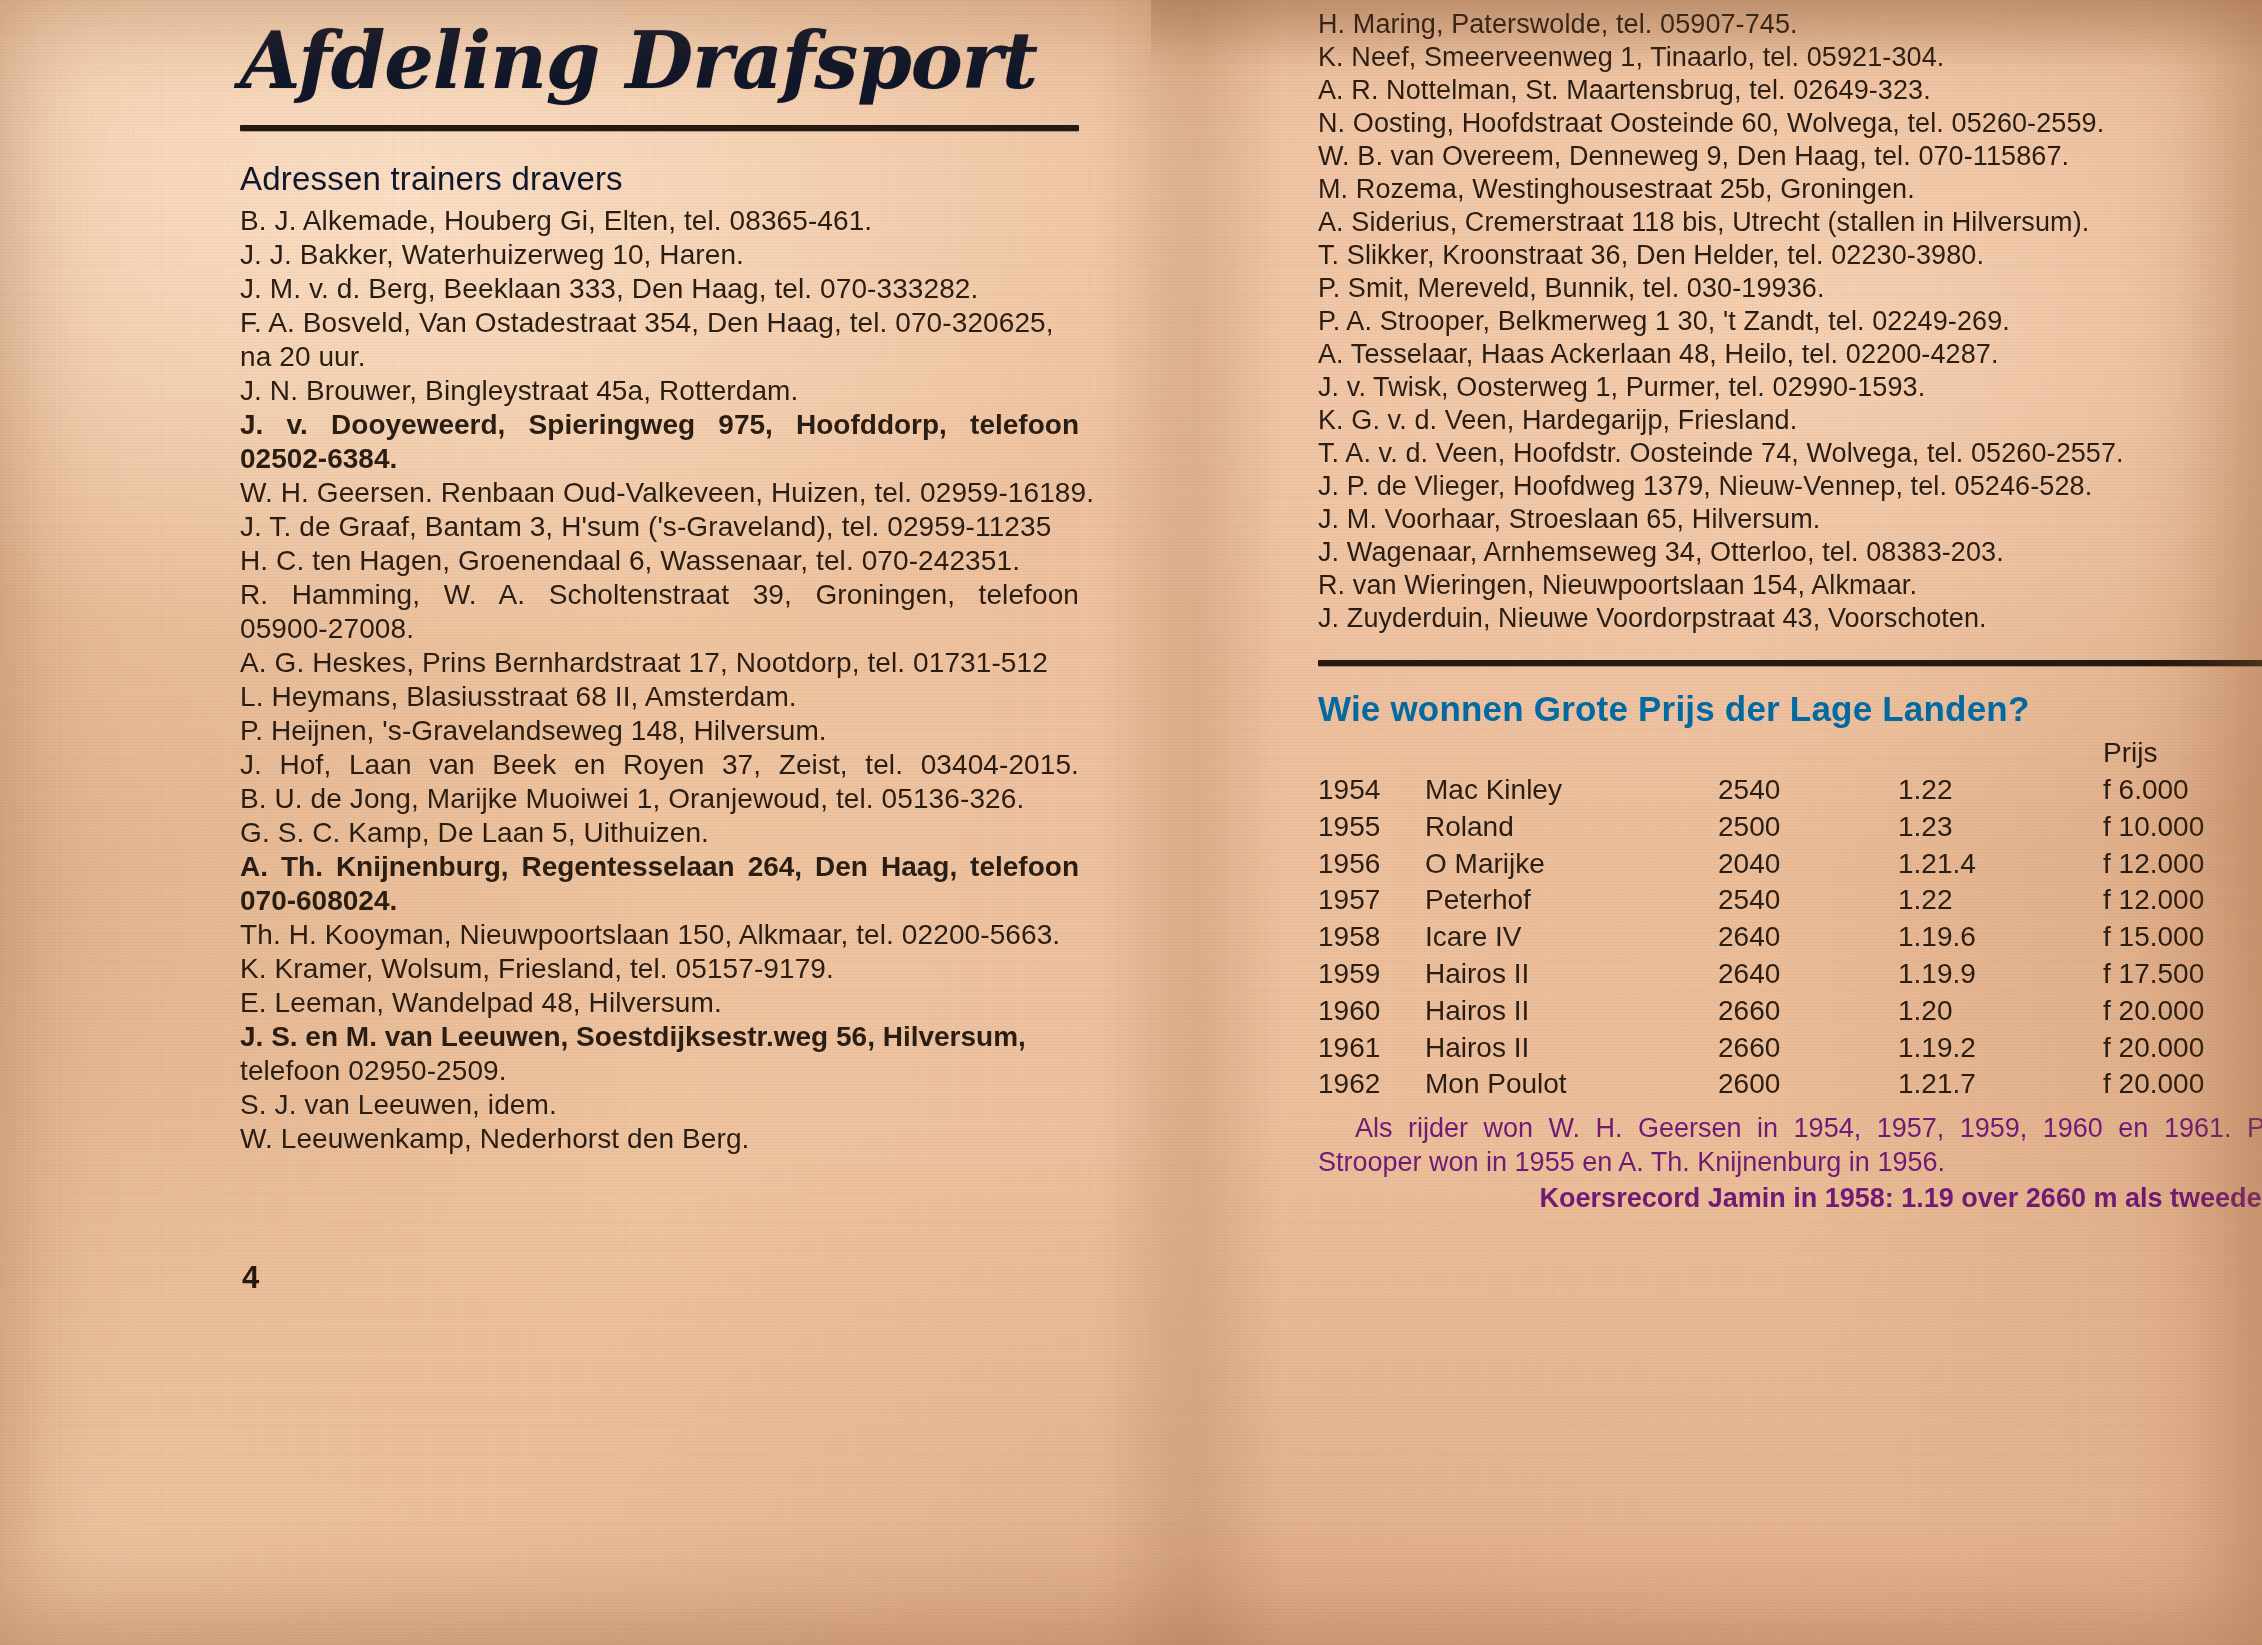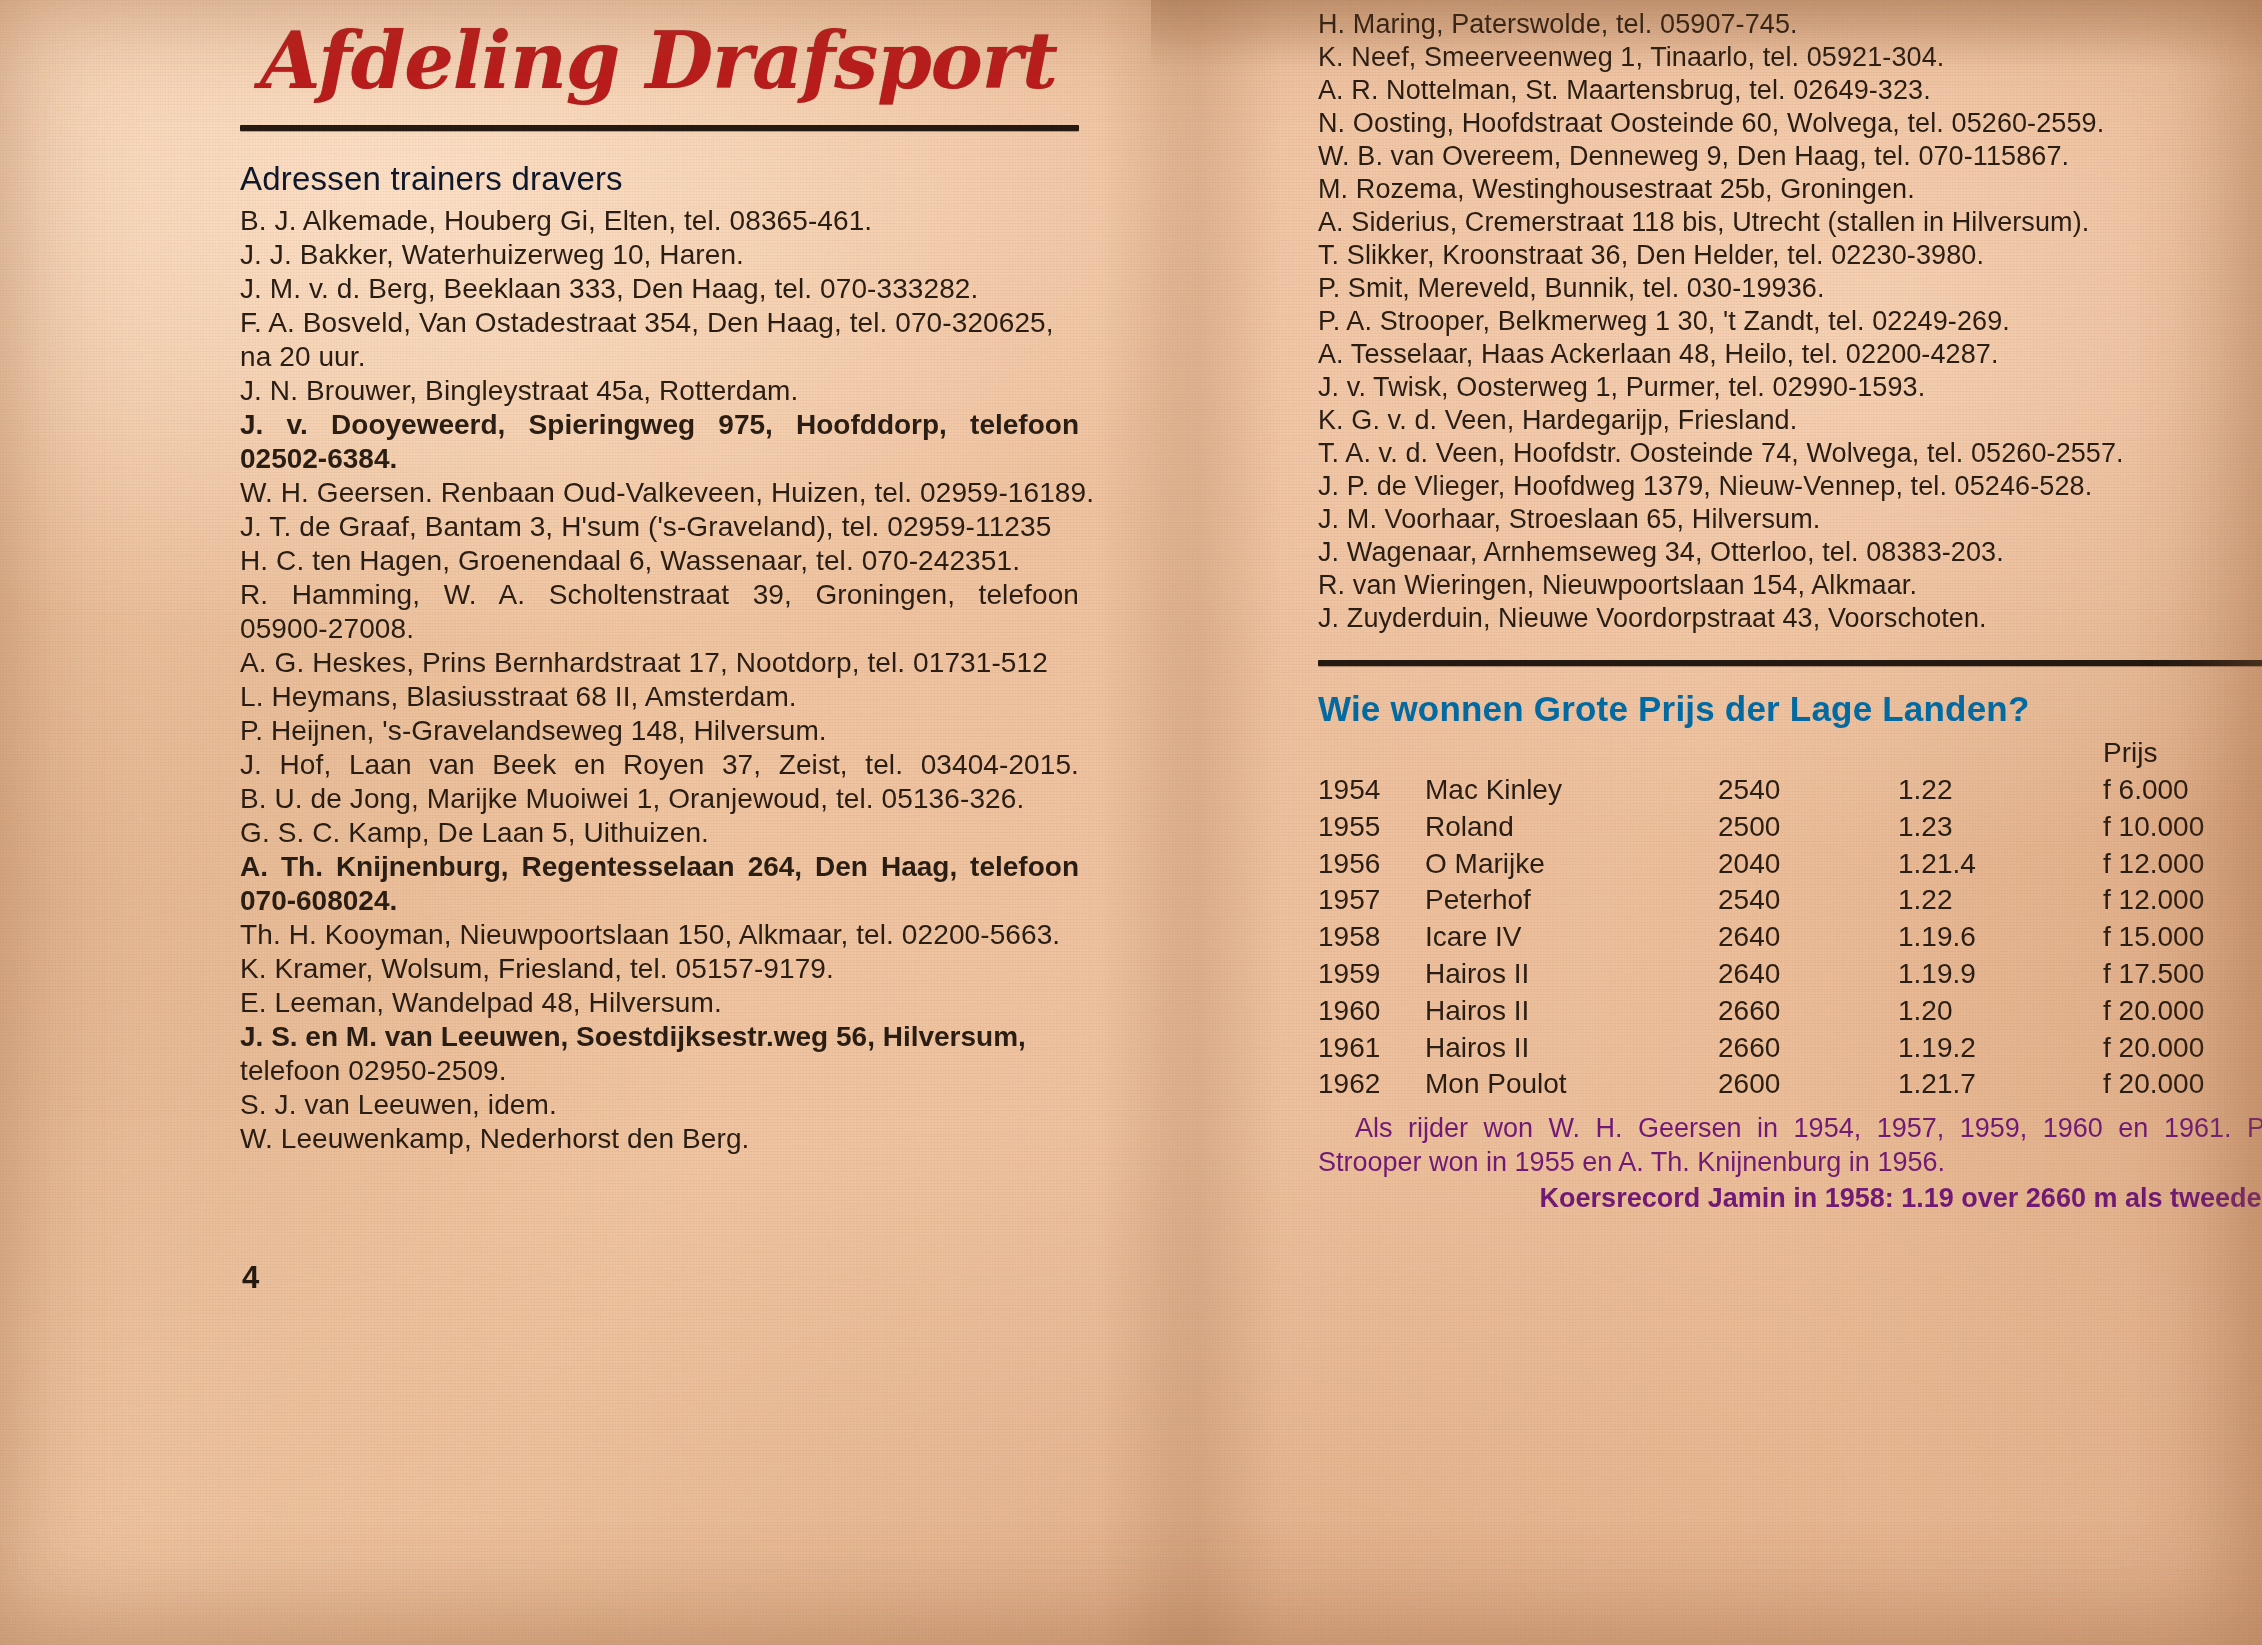--- a/index.html
+++ b/index.html
@@ -47,23 +47,23 @@
 
   
   .col{position:absolute;}
   #left-col{left:240px;top:21.5px;width:839px;}
   #right-col{left:1318px;top:7.8px;width:975px;}
 
   .masthead{
     font-family:"DejaVu Serif", serif;
     font-style:italic;font-weight:bold;
     font-size:78px;letter-spacing:-1px;
-    color:#b91c1c;
+    color:#0f172a;
     line-height:1.0;
-    margin:0 0 0 20px;
+    margin:0 0 0 0;
     text-shadow:0 0 1px rgba(40,26,16,.45);
   }
   .rule{
     height:6.8px;background:#241a12;margin:25px 0 0 0;border-radius:1px;
     box-shadow:0 1px 0 rgba(60,40,24,.35);
   }
   .rule.thin{height:5.9px;}
   .subhead{
     font-weight:normal;font-size:33px;color:#0f172a;
     margin:29px 0 6px 0;letter-spacing:0.2px;

